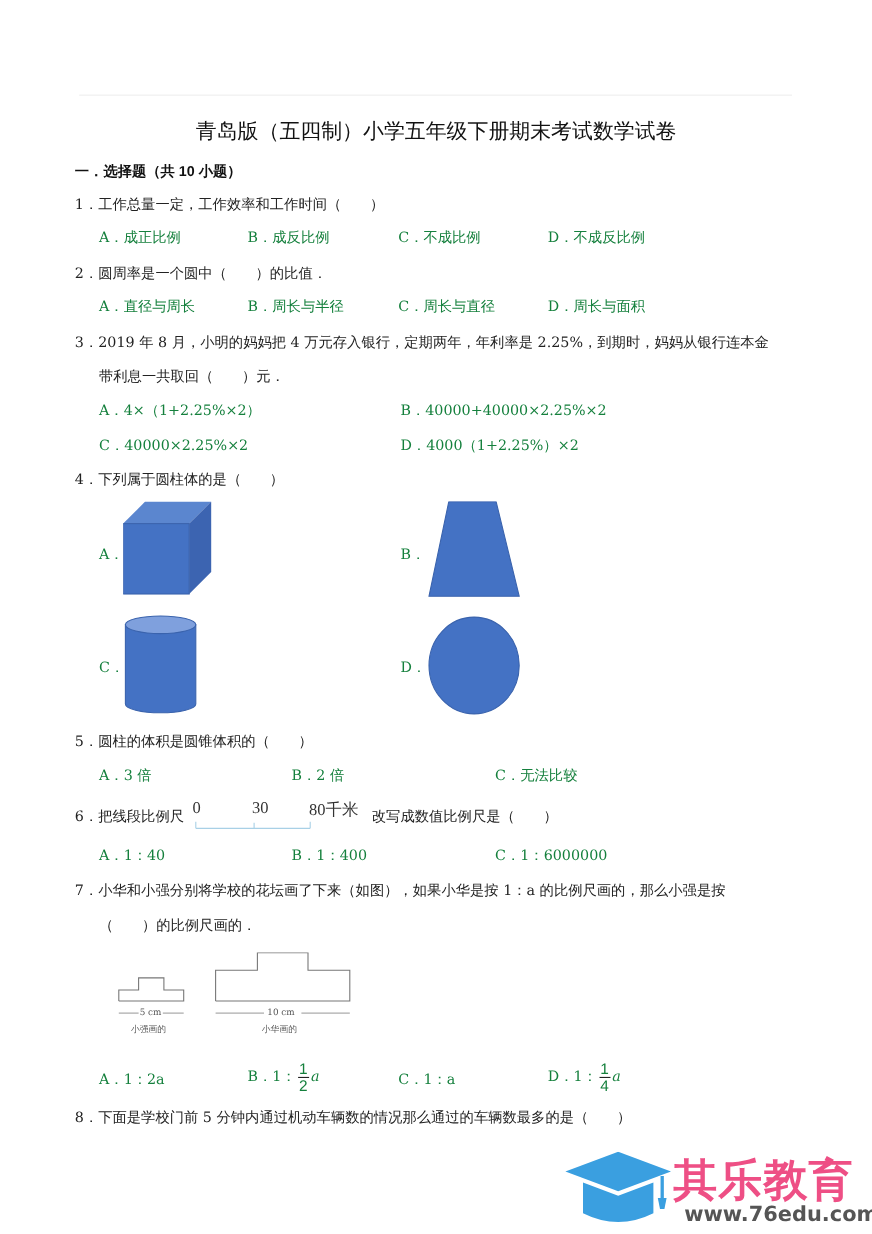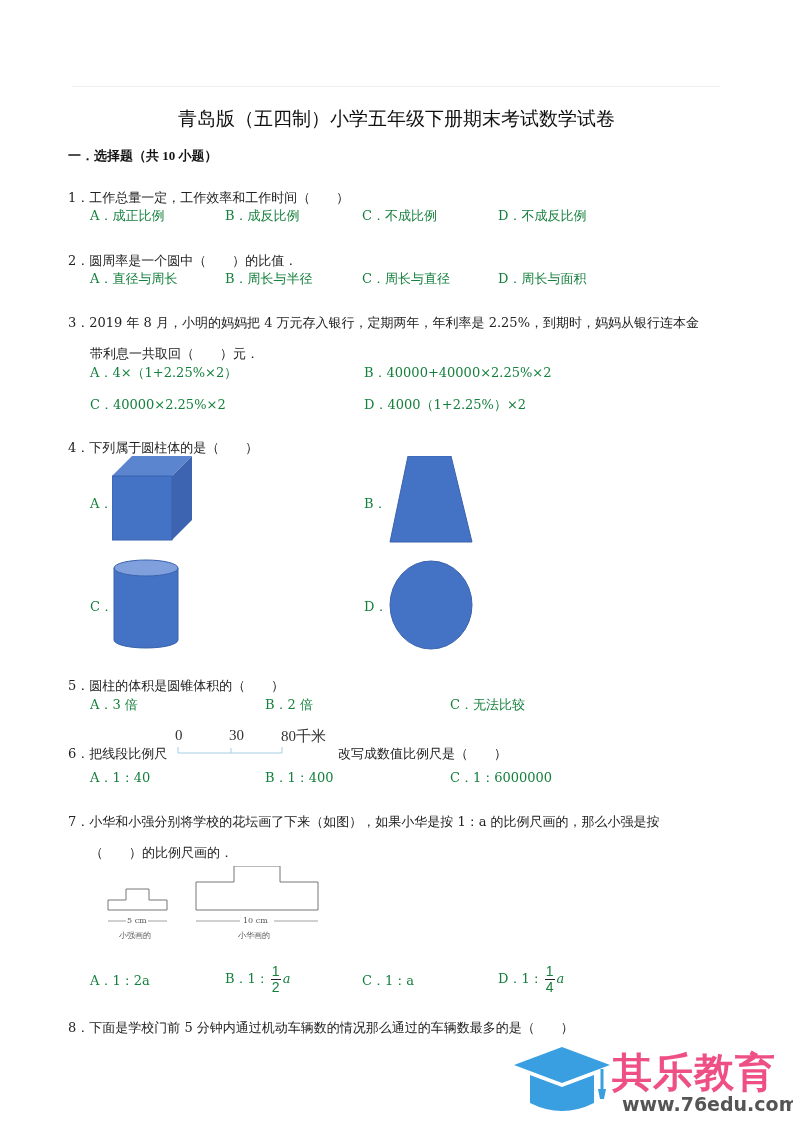--- a/index.html
+++ b/index.html
@@ -2,22 +2,22 @@
 <html><head>
 <meta charset="utf-8">
 <style>
   html, body { margin:0; padding:0; background:#ffffff; }
   body { width:793px; height:1122px; position:relative; overflow:hidden;
          font-family:"DejaVu Serif","Liberation Serif",serif; color:#222; }
   .hr { position:absolute; left:72px; top:86px; width:648px; height:1px; background:#eeeeee; }
   .title { position:absolute; left:0; width:793px; top:106px; text-align:center;
            font-family:"DejaVu Sans","Liberation Sans",sans-serif; font-weight:normal; font-size:19px; color:#111; }
   .section { position:absolute; left:68px; top:147px; font-weight:bold; font-size:13px;
-             font-family:Liberation Serif, serif; color:#111; }
-  .line { position:absolute; font-size:13px; white-space:nowrap; color:#222;margin-top:12px; }
+             font-family:Liberation Sans, sans-serif; color:#111; }
+  .line { position:absolute; font-size:13px; white-space:nowrap; color:#222; }
   .opt { position:absolute; font-size:13px; white-space:nowrap; color:#15803d; }
   .frac { display:inline-block; vertical-align:middle; text-align:center; line-height:15px; font-size:14px;
           font-family:"Liberation Sans",sans-serif; margin:0 2px; }
   .frac span { display:block; }
   .frac .num { border-bottom:1px solid #222; padding:0 1px; }
   .ital { font-style:italic; }
   .scale { position:absolute; left:175px; top:727px; width:170px; height:30px; }
   .scale .n { position:absolute; top:0; font-size:15px; font-family:"Liberation Serif",serif; color:#333; }
   .logo { position:absolute; left:510px; top:1043px; width:280px; height:75px;text-align:right; }
   .logo .brand { position:absolute; left:102px; top:2px; font-family:"DejaVu Sans","Liberation Sans",sans-serif;

